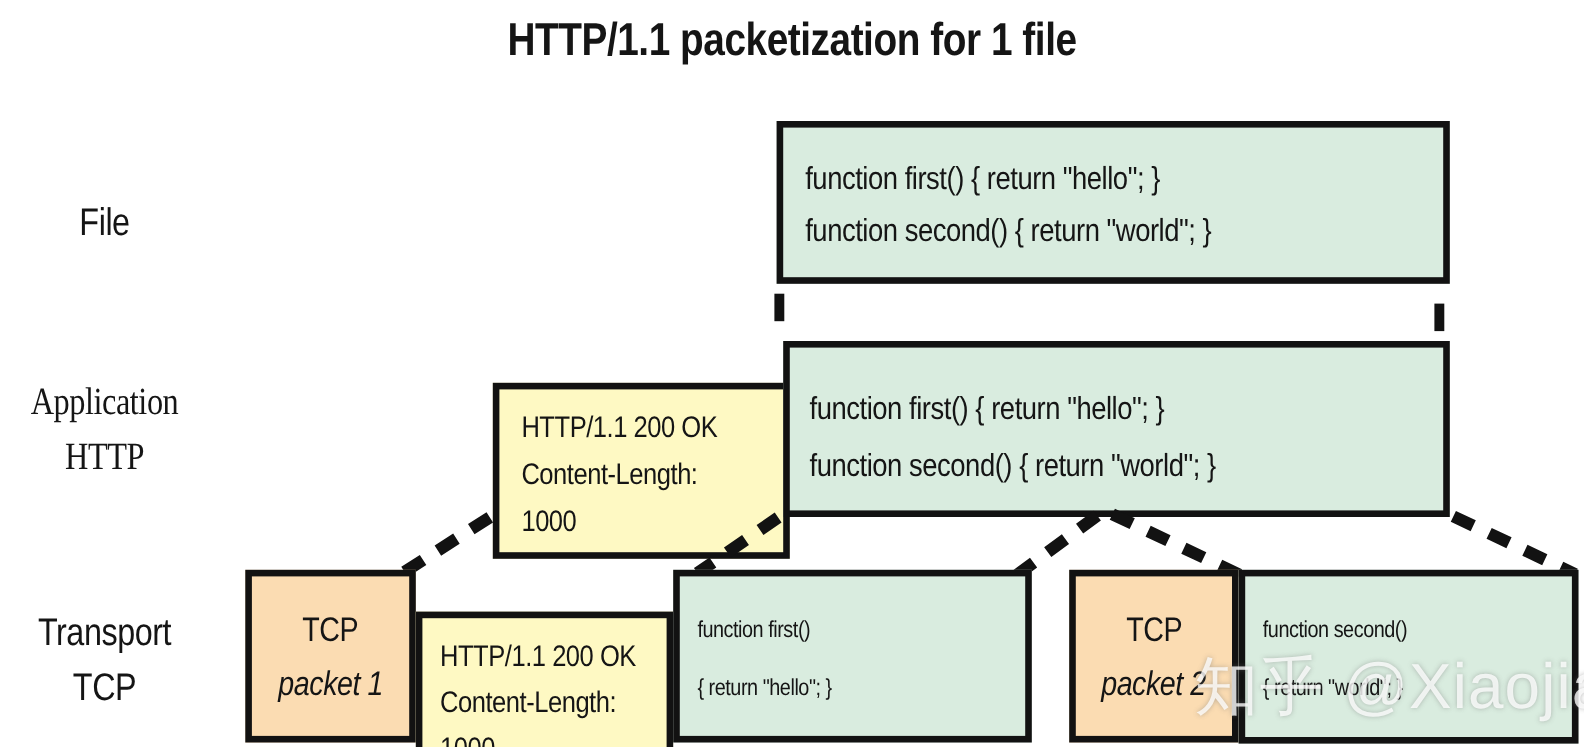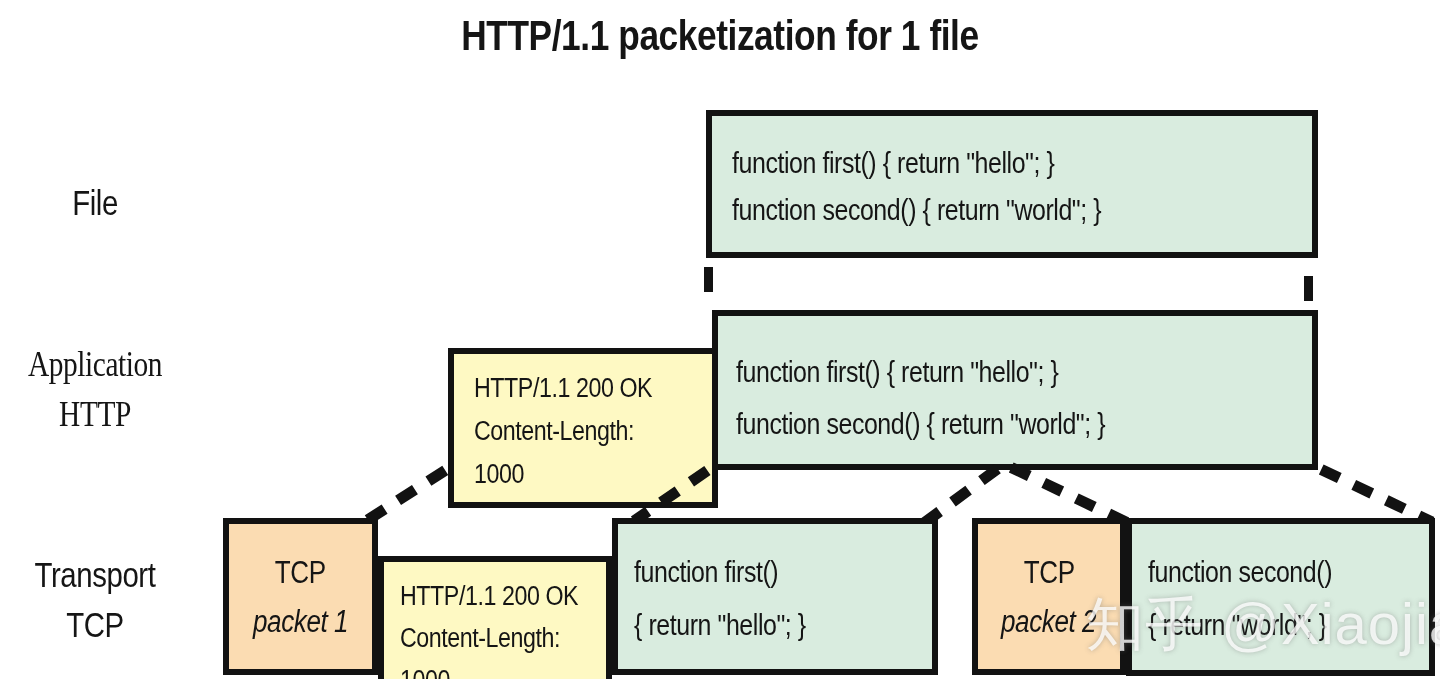--- a/index.html
+++ b/index.html
@@ -25,21 +25,21 @@
     border:6px solid #121212;
   }
   .fill-green  { background:#d9ecdf; }
   .fill-pink   { background:#fef9c3;margin-top:38px; }
   .fill-orange { background:#fbdcb2; }
 
   .codepad  { padding:24px 10px 0 20px; font-size:29px; line-height:47px; }
   .codepad2 { padding:30px 10px 0 18px; font-size:29px; line-height:52px; }
   .hdrpad   { padding:13px 6px 0 20px;  font-size:27px; line-height:43px; }
   .hdrpad3  { padding:13px 6px 0 16px;  font-size:27px; line-height:42px; }
-  .codepad3 { padding:22px 6px 0 16px;  font-size:29px; line-height:53px; }
+  .codepad3 { padding:22px 6px 0 16px;  font-size:21px; line-height:53px; }
   .tcpcell  { display:flex; flex-direction:column; justify-content:center; align-items:center;
               font-size:31px; line-height:49px; }
   .pktname  { font-style:italic; }
 
   .vdash { position:absolute; width:9px; height:25px; background:#121212; }
 
   .svglayer { position:absolute; left:0; top:0; width:1440px; height:679px; pointer-events:none; }
 
   .watermark {
     position:absolute; left:1086px; top:586px; width:340px;

